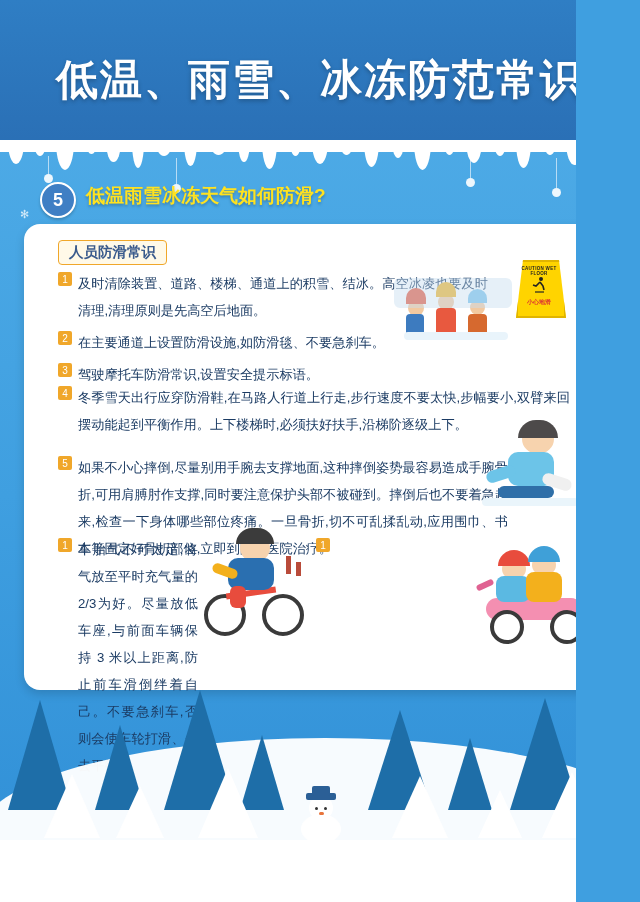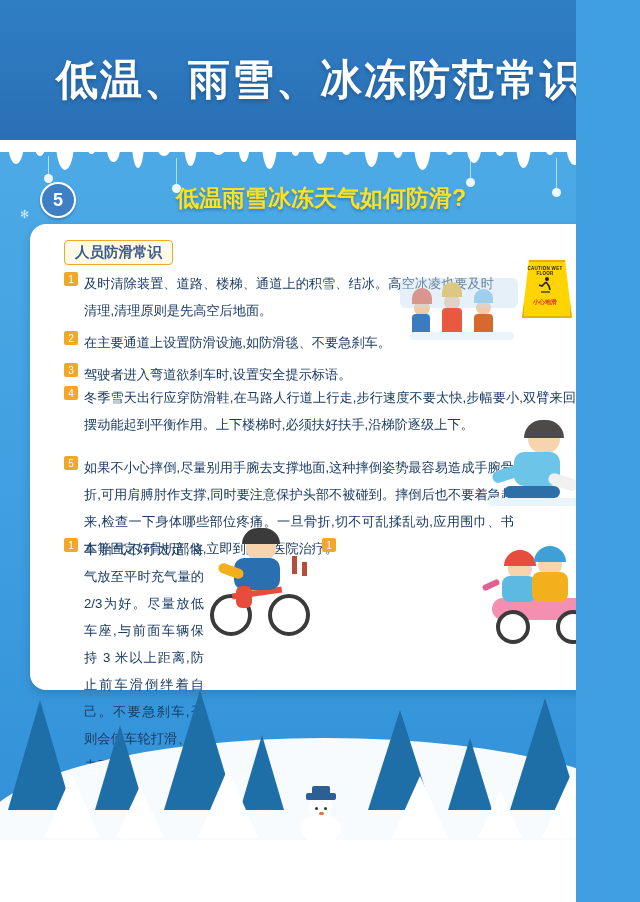--- a/index.html
+++ b/index.html
@@ -43,28 +43,28 @@
     position:absolute; width:1px; background:rgba(255,255,255,.6);
   }
   .badge {
     position:absolute; left:40px; top:182px; width:32px; height:32px;
     border-radius:50%; background:#3f7fc4; border:2px solid #ffffff;
     color:#ffffff; font-size:18px; font-weight:bold;
     display:flex; align-items:center; justify-content:center;
     box-shadow:0 2px 3px rgba(0,0,0,.2);
   }
   .sec-title {
-    position:absolute; left:86px; top:183px; width:470px; text-align:center;
-    color:#ffe21f; font-size:23px; font-weight:bold;
+    position:absolute; left:86px; top:183px; width:470px; 
+    color:#ffe21f; font-size:19px; font-weight:bold;
     text-shadow:0 2px 3px rgba(0,0,0,.25);
   }
 
   
   .card {
-    position:absolute; left:30px; top:224px; width:580px; height:466px;
+    position:absolute; left:24px; top:224px; width:580px; height:466px;
     background:#ffffff; border-radius:16px;
     box-shadow:0 4px 10px rgba(0,0,0,.15);
   }
 
   .sub-head {
     position:absolute; background:#fff9e8; border:1.5px solid #f0a72a;
     border-radius:4px; padding:2px 10px;
     color:#3a5a8c; font-size:14.5px; font-weight:bold; white-space:nowrap;
   }
 
@@ -187,21 +187,21 @@
       <div class="item">
         <span class="num">1</span>
         <div class="txt">及时清除装置、道路、楼梯、通道上的积雪、结冰。高空冰凌也要及时清理,清理原则是先高空后地面。</div>
       </div>
       <div class="item">
         <span class="num">2</span>
         <div class="txt">在主要通道上设置防滑设施,如防滑毯、不要急刹车。</div>
       </div>
       <div class="item">
         <span class="num">3</span>
-        <div class="txt">驾驶者进入弯道欲刹车时,设置安全提示标语。</div>
+        <div class="txt">驾驶摩托车防滑常识,设置安全提示标语。</div>
       </div>
     </div>
 
     <div class="list" style="left:34px; top:160px; width:512px;">
       <div class="item">
         <span class="num">4</span>
         <div class="txt">冬季雪天出行应穿防滑鞋,在马路人行道上行走,步行速度不要太快,步幅要小,双臂来回摆动能起到平衡作用。上下楼梯时,必须扶好扶手,沿梯阶逐级上下。</div>
       </div>
     </div>
 

